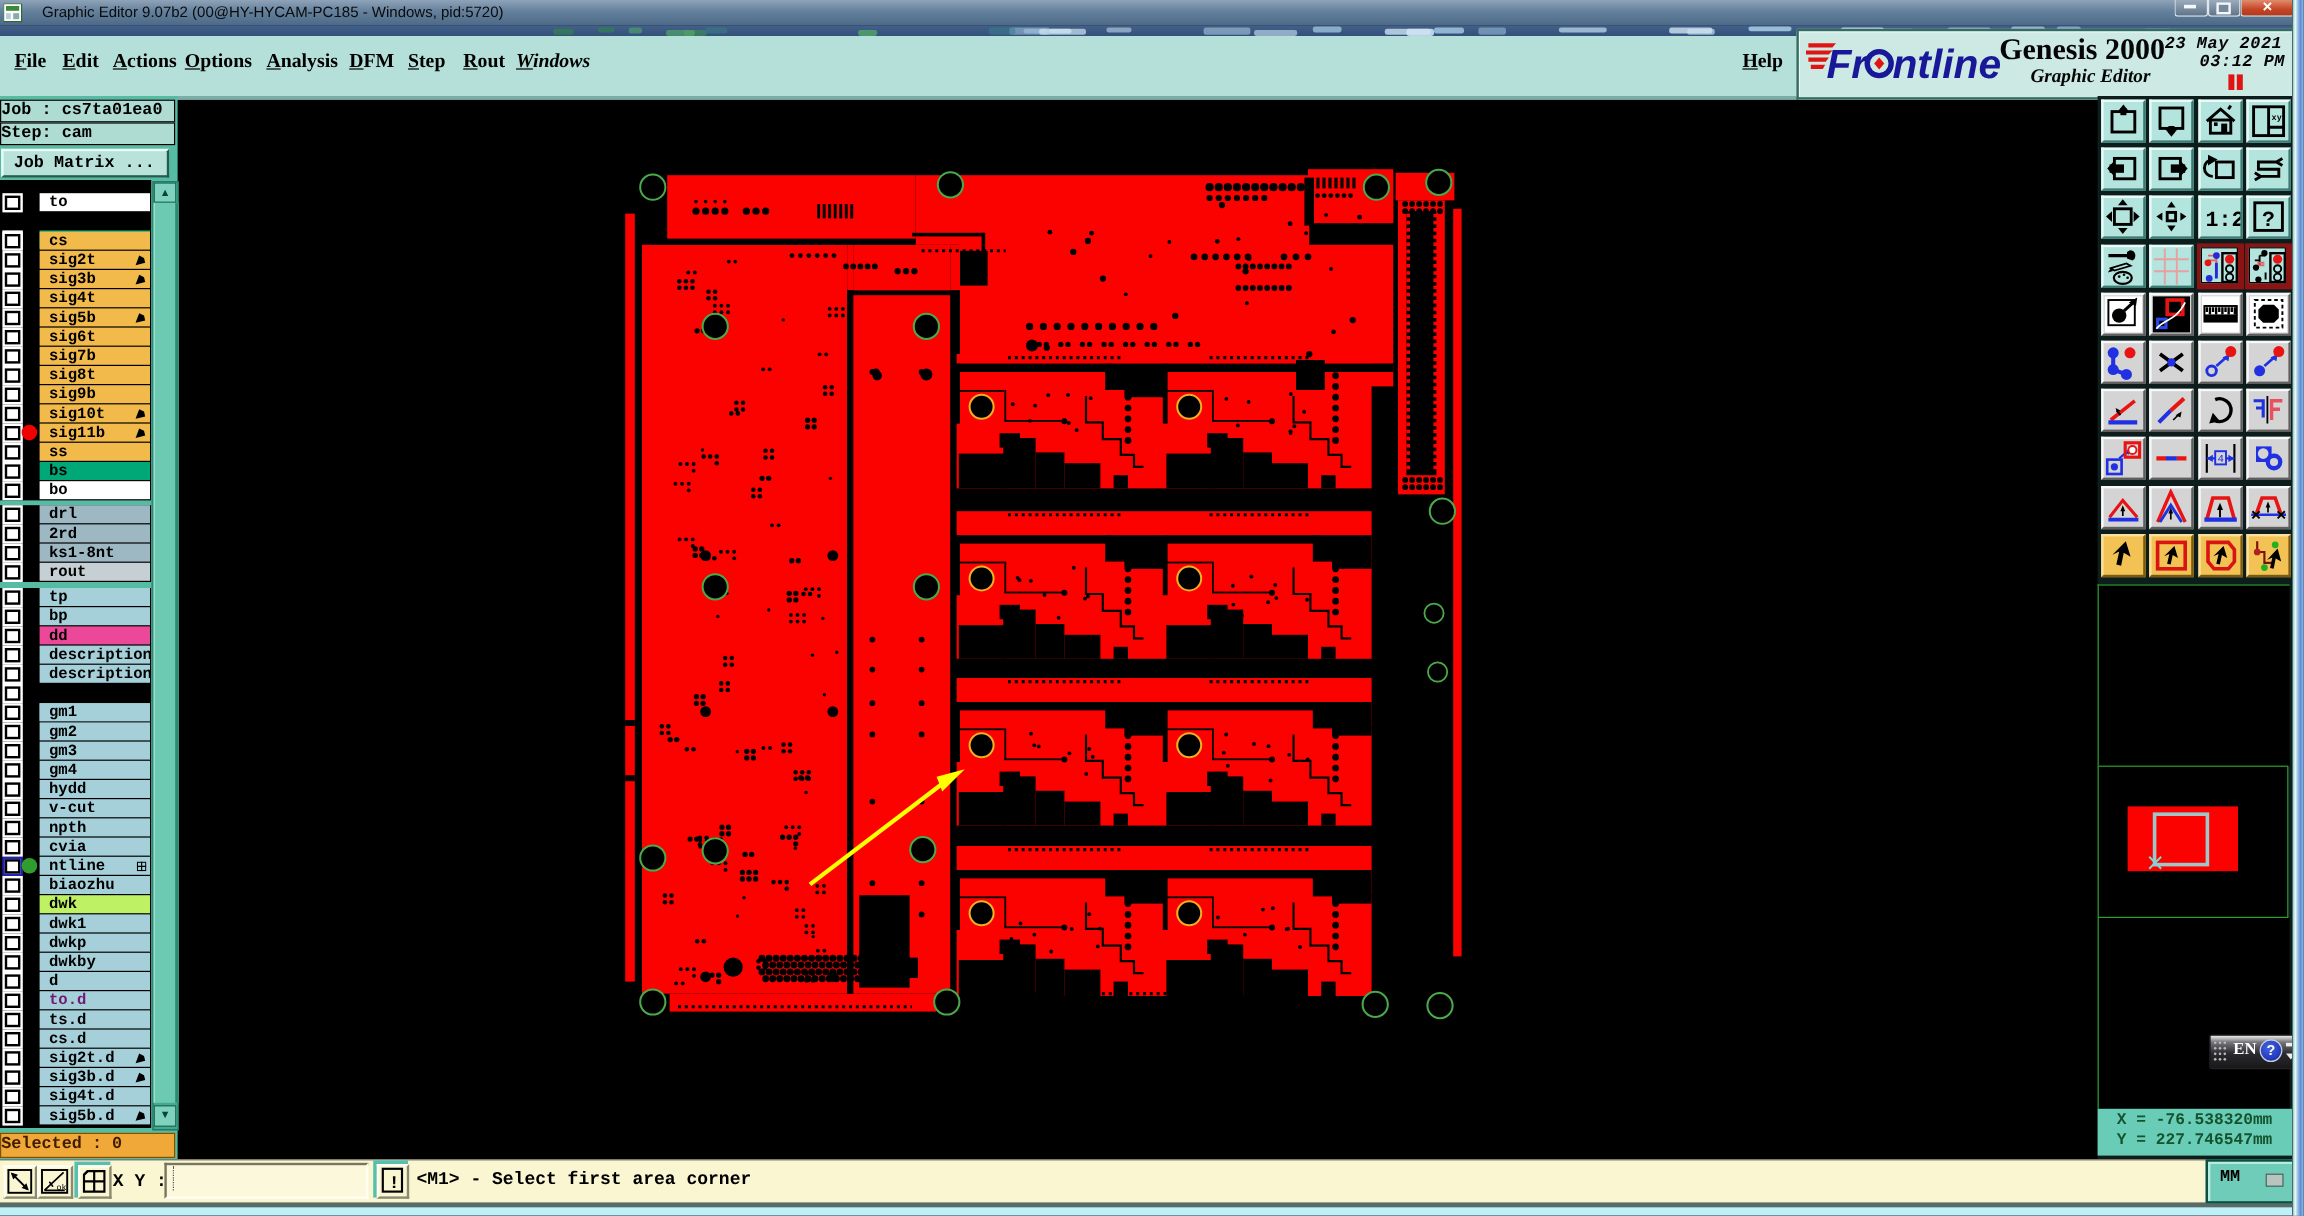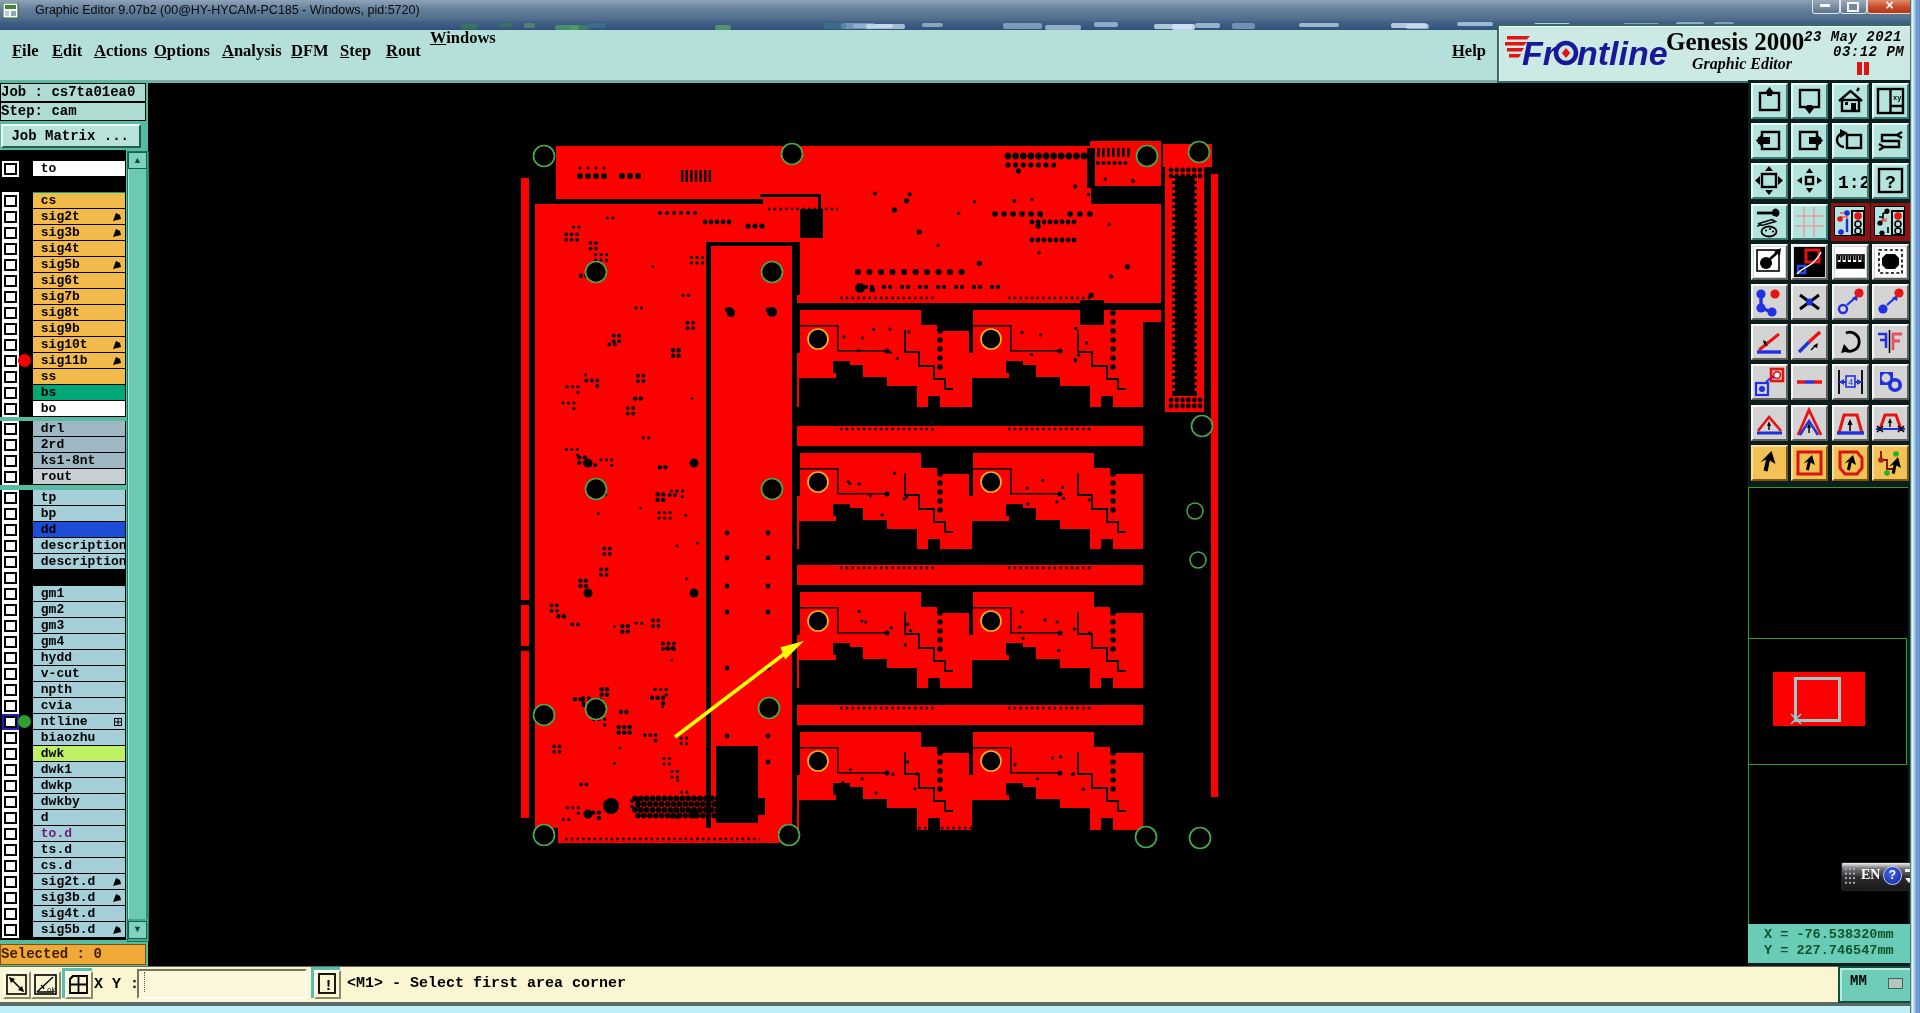--- a/index.html
+++ b/index.html
@@ -1010,21 +1010,21 @@
 <div class="abs serif" style="left:154px;top:41px;font-size:16.5px;font-weight:bold;color:#000;"><u>O</u>ptions</div>
 
 <div class="abs serif" style="left:222px;top:41px;font-size:16.5px;font-weight:bold;color:#000;"><u>A</u>nalysis</div>
 
 <div class="abs serif" style="left:291px;top:41px;font-size:16.5px;font-weight:bold;color:#000;"><u>D</u>FM</div>
 
 <div class="abs serif" style="left:340px;top:41px;font-size:16.5px;font-weight:bold;color:#000;"><u>S</u>tep</div>
 
 <div class="abs serif" style="left:386px;top:41px;font-size:16.5px;font-weight:bold;color:#000;"><u>R</u>out</div>
 
-<div class="abs serif" style="left:430px;top:28px;font-size:16.5px;font-weight:bold;color:#000;"><u>W</u>indows</div>
+<div class="abs serif" style="left:430px;top:41px;font-size:16.5px;font-weight:bold;color:#000;font-style:italic;"><u>W</u>indows</div>
 
 <div class="abs serif" style="left:1452px;top:41px;font-size:16.5px;font-weight:bold;color:#000;"><u>H</u>elp</div>
 
 <div class="abs" style="left:1497px;top:24px;width:421px;height:55px;background:#cde9e3;border:2px solid #356b60;border-right:none;box-shadow:inset 1px 1px 0 #ecf8f5;"></div>
 
 <svg class="abs" style="left:1502px;top:28px" width="165" height="48" viewBox="0 0 165 48">
     <g fill="#e11414">
       <polygon points="5,8 28,8 25,11.5 5,11.5"></polygon>
       <polygon points="3,14 25,14 22,17.5 3,17.5"></polygon>
       <polygon points="5,20 22,20 19.5,23.5 5,23.5"></polygon>
@@ -1181,21 +1181,21 @@
     <div class="abs mono" style="left:33px;top:0;width:92px;height:15px;background:#a5cfd9;font-size:13px;line-height:15px;color:#000;white-space:pre;"> tp</div>
   </div>
 
 <div class="abs" style="left:0;top:506px;width:126px;height:16px;">
     <div class="abs" style="left:4px;top:2px;width:9px;height:8px;background:#fff;border:2px solid #000;box-shadow:0 0 0 2px #fff;"></div>
     <div class="abs mono" style="left:33px;top:0;width:92px;height:15px;background:#a5cfd9;font-size:13px;line-height:15px;color:#000;white-space:pre;"> bp</div>
   </div>
 
 <div class="abs" style="left:0;top:522px;width:126px;height:16px;">
     <div class="abs" style="left:4px;top:2px;width:9px;height:8px;background:#fff;border:2px solid #000;box-shadow:0 0 0 2px #fff;"></div>
-    <div class="abs mono" style="left:33px;top:0;width:92px;height:15px;background:#1d4ed8;font-size:13px;line-height:15px;color:#000;white-space:pre;"> dd</div>
+    <div class="abs mono" style="left:33px;top:0;width:92px;height:15px;background:#ec4899;font-size:13px;line-height:15px;color:#000;white-space:pre;"> dd</div>
   </div>
 
 <div class="abs" style="left:0;top:538px;width:126px;height:16px;">
     <div class="abs" style="left:4px;top:2px;width:9px;height:8px;background:#fff;border:2px solid #000;box-shadow:0 0 0 2px #fff;"></div>
     <div class="abs mono" style="left:33px;top:0;width:92px;height:15px;background:#a5cfd9;font-size:13px;line-height:15px;color:#000;white-space:pre;"> description1</div>
   </div>
 
 <div class="abs" style="left:0;top:554px;width:126px;height:16px;">
     <div class="abs" style="left:4px;top:2px;width:9px;height:8px;background:#fff;border:2px solid #000;box-shadow:0 0 0 2px #fff;"></div>
     <div class="abs mono" style="left:33px;top:0;width:92px;height:15px;background:#a5cfd9;font-size:13px;line-height:15px;color:#000;white-space:pre;"> description2</div>

